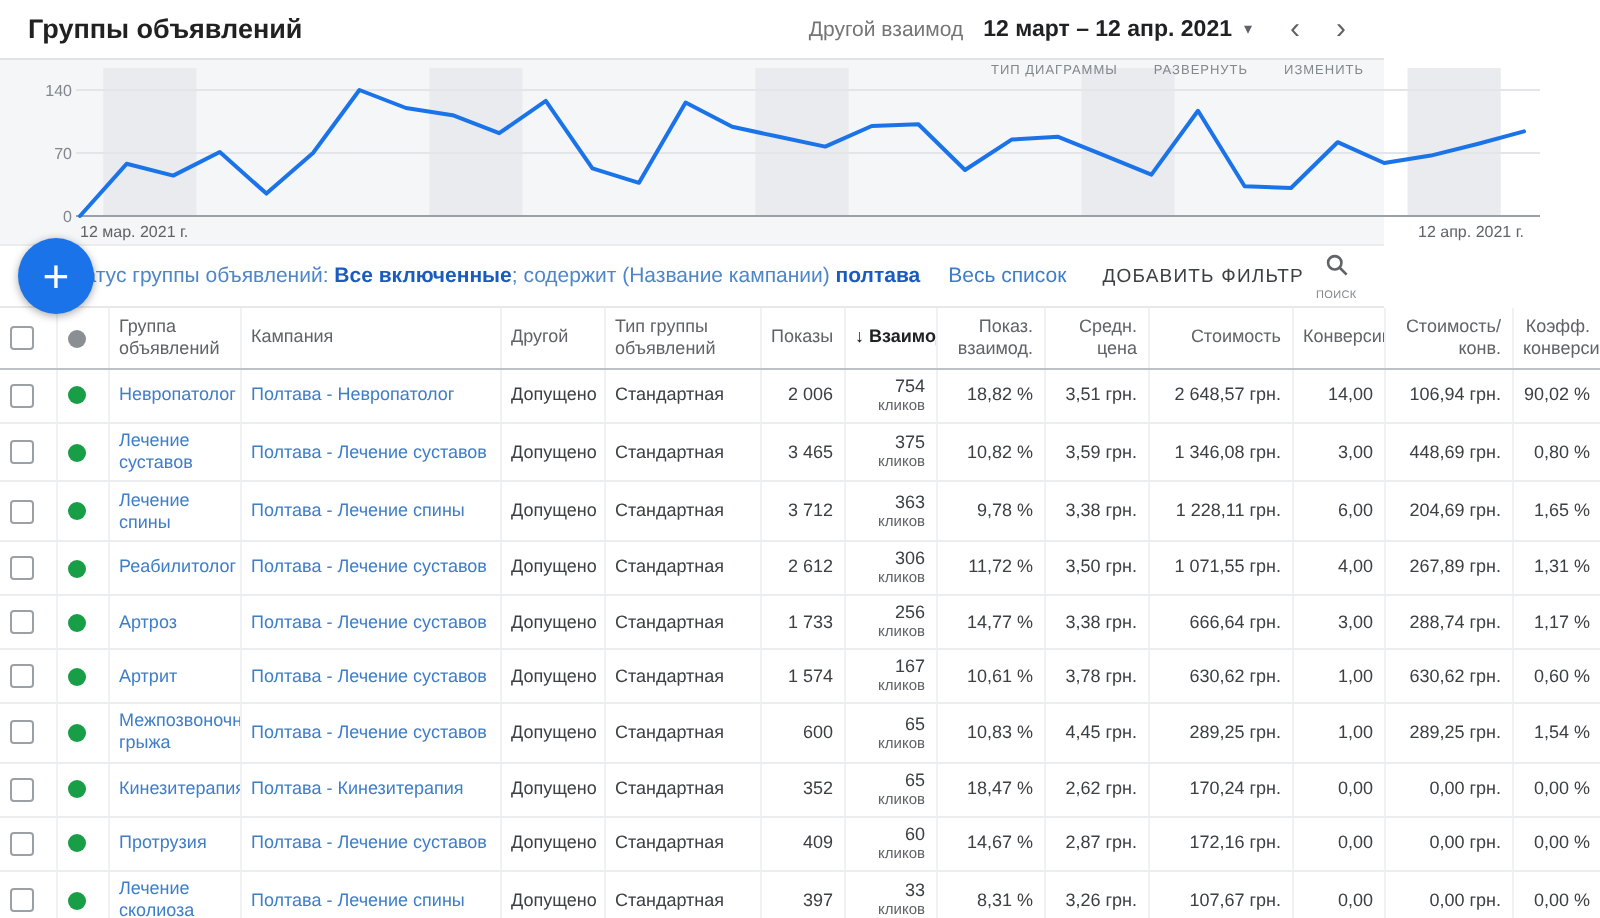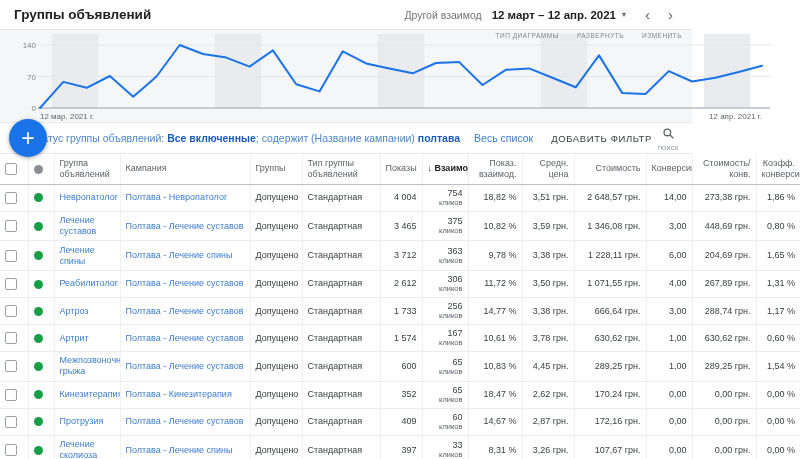--- a/index.html
+++ b/index.html
@@ -146,51 +146,51 @@
         <col style="width:46px">
       <col style="width:64px">
         <col style="width:44px">
     </colgroup>
     <thead id="thead">
         <tr>
           <th><span class="checkbox"></span></th>
           <th><span class="dot grey"></span></th>
           <th>Группа объявлений</th>
           <th>Кампания</th>
-          <th>Группы</th>
+          <th>Другой</th>
           <th>Тип группы объявлений</th>
           <th class="num">Показы</th>
           <th class="num sorted"><span class="sort-arrow">↓ </span>Взаимоде</th>
           <th class="num">Показ. взаимод.</th>
           <th class="num">Средн. цена</th>
           <th class="num">Стоимость</th>
           <th class="num">Конверсии</th>
           <th class="num">Стоимость/ конв.</th>
           <th class="num">Коэфф. конверсии</th>
         </tr>
       </thead>
     <tbody id="tbody">
         <tr>
           <td><span class="checkbox"></span></td>
           <td><span class="dot green"></span></td>
           <td><span class="link">Невропатолог</span></td>
           <td><span class="link">Полтава - Невропатолог</span></td>
           <td>Допущено</td>
           <td>Стандартная</td>
-          <td class="num cellnum">4 004</td>
+          <td class="num cellnum">2 006</td>
           <td class="num cellnum">
             <div>754</div>
             <div class="unit">кликов</div>
           </td>
           <td class="num cellnum">18,82 %</td>
           <td class="num cellnum">3,51 грн.</td>
           <td class="num cellnum">2 648,57 грн.</td>
           <td class="num cellnum">14,00</td>
-          <td class="num cellnum">273,38 грн.</td>
-          <td class="num cellnum">1,86 %</td>
+          <td class="num cellnum">106,94 грн.</td>
+          <td class="num cellnum">90,02 %</td>
         </tr>
         <tr>
           <td><span class="checkbox"></span></td>
           <td><span class="dot green"></span></td>
           <td><span class="link">Лечение суставов</span></td>
           <td><span class="link">Полтава - Лечение суставов</span></td>
           <td>Допущено</td>
           <td>Стандартная</td>
           <td class="num cellnum">3 465</td>
           <td class="num cellnum">

